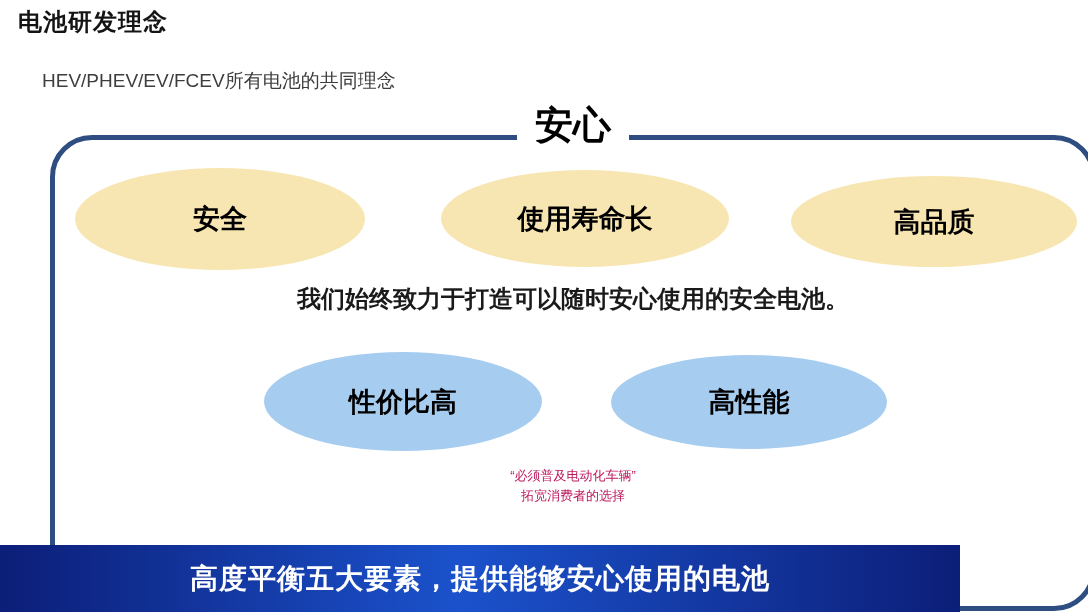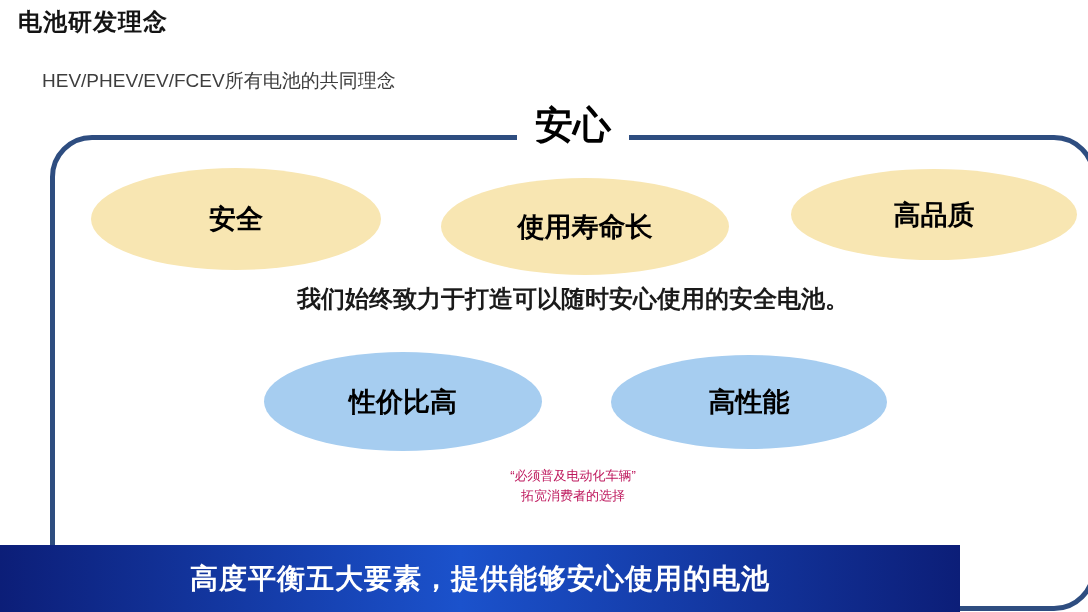--- a/index.html
+++ b/index.html
@@ -67,23 +67,23 @@
     align-items: center;
     justify-content: center;
     border-radius: 50%;
     font-weight: bold;
     color: #000000;
     font-size: 27px;
     text-align: center;
   }
   .cream { background: var(--cream, #f8e6b2); }
   .blue  { background: var(--blue, #a6cdf0); }
-  .e1 { left: 36px;  top: 28px;  width: 290px; height: 102px; }
-  .e2 { left: 386px; top: 38px;  width: 288px; height: 97px; text-align: center; }
-  .e3 { left: 736px; top: 29px;  width: 286px; height: 91px; text-align: right; }
+  .e1 { left: 20px;  top: 28px;  width: 290px; height: 102px; }
+  .e2 { left: 386px; top: 30px;  width: 288px; height: 97px; text-align: center; }
+  .e3 { left: 736px; top: 36px;  width: 286px; height: 91px; text-align: right; }
   .b1 { left: 209px; top: 212px; width: 278px; height: 99px; }
   .b2 { left: 556px; top: 215px; width: 276px; height: 94px; }
   .center-text {
     position: absolute;
     left: 0;
     right: 0;
     top: 140px;
     text-align: center;
     font-weight: bold;
     font-size: 24px;

